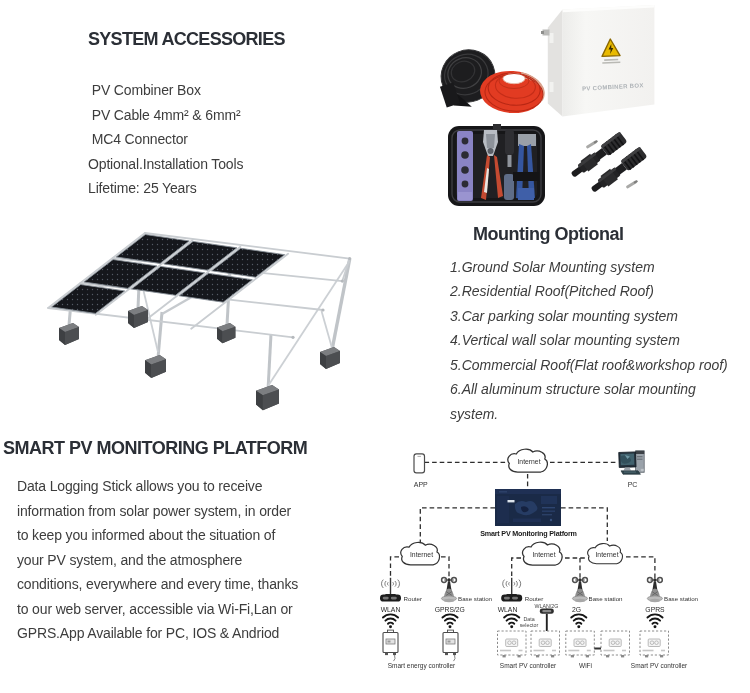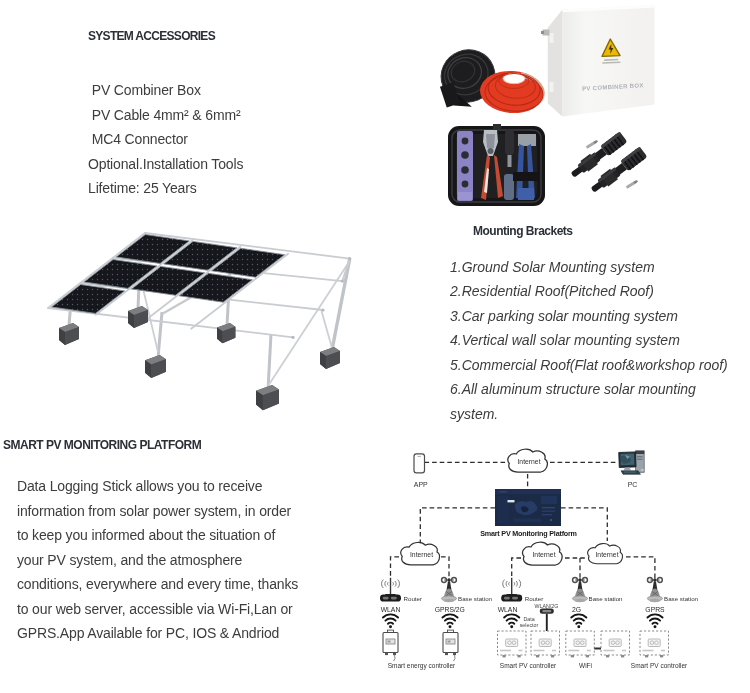--- a/index.html
+++ b/index.html
@@ -1,35 +1,35 @@
 <!DOCTYPE html>
 <html><head>
 <meta charset="utf-8">
 <style>
 html,body{margin:0;padding:0;background:#fff;}
 #page{position:relative;width:750px;height:693px;overflow:hidden;background:#fff;
   font-family:"Liberation Sans",sans-serif;color:#3b3b3b;}
 .abs{position:absolute;}
-.h1{font-weight:bold;font-size:12px;color:#2b2f36;letter-spacing:-0.7px;white-space:pre;}
+.h1{font-weight:bold;font-size:18px;color:#2b2f36;letter-spacing:-0.7px;white-space:pre;}
 .lst{font-size:14px;line-height:24.5px;letter-spacing:-0.15px;color:#3d3d3d;white-space:pre;}
 svg{display:block;}
 </style>
 </head>
 <body>
 <div id="page">
 
 <div class="abs h1" style="left:88px;top:29px;">SYSTEM ACCESSORIES</div>
 
 <div class="abs lst" style="left:88px;top:78px;"> PV Combiner Box
  PV Cable 4mm² &amp; 6mm²
  MC4 Connector
 Optional.Installation Tools
 Lifetime: 25 Years</div>
 
-<div class="abs h1" style="left:473px;top:224px;letter-spacing:-0.5px;">Mounting Brackets</div>
+<div class="abs h1" style="left:473px;top:224px;letter-spacing:-0.5px;">Mounting Optional</div>
 
 <div class="abs lst" style="left:450px;top:254.5px;line-height:24.6px;letter-spacing:0;font-style:italic;">1.Ground Solar Mounting system
 2.Residential Roof(Pitched Roof)
 3.Car parking solar mounting system
 4.Vertical wall solar mounting system
 5.Commercial Roof(Flat roof&amp;workshop roof)
 6.All aluminum structure solar mounting
 system.</div>
 
 <div class="abs h1" style="left:3px;top:438px;letter-spacing:-0.5px;">SMART PV MONITORING PLATFORM</div>

